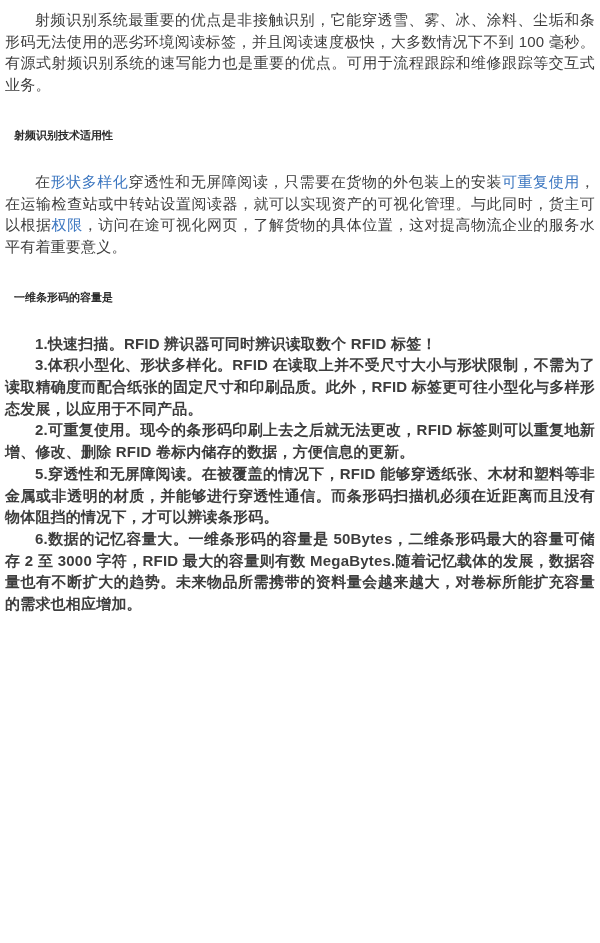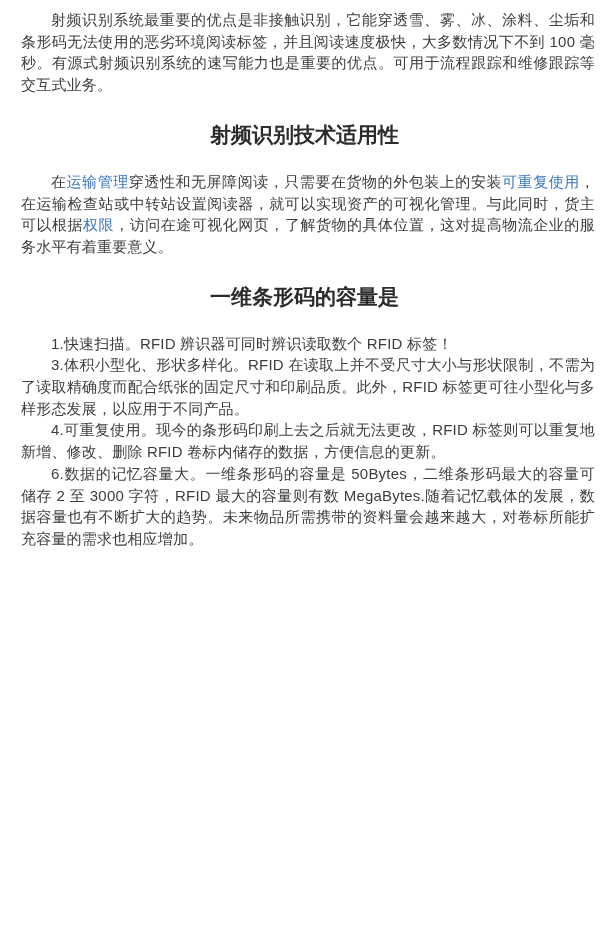--- a/index.html
+++ b/index.html
@@ -9,57 +9,57 @@
     overflow: hidden;
     font-family: "Liberation Sans", sans-serif;
     color: var(--text-color, #3d3d3d);
   }
   .page {
     box-sizing: border-box;
     width: 600px;
     padding: 9px 5px 0 5px;
   }
   .para {
-    margin: 0 0 27px 16px;
+    margin: 0 0 27px 0;
     font-size: 15px;
     line-height: 21.7px;
     text-align: justify;
     text-indent: 2em;
     letter-spacing: 0.2px;
   }
   .heading {
     margin: 0 0 24px 9px;
-    font-size: 21px;
+    font-size: 11px;
     line-height: 24px;
     font-weight: bold;
     color: var(--heading-color, #2b2b2b);
     text-indent: 0;
-    text-align: center;
   }
   .feature-list { margin: 0; }
-  .feature-list .para { margin-bottom: 0; }
+  .feature-list .para { margin-bottom: 0; font-weight: bold; }
   a.link {
     color: var(--link-color, #3b76c0);
     text-decoration: none;
     cursor: pointer;
   }
 </style>
 </head>
 <body style="--text-color: #3d3d3d; --heading-color: #2b2b2b; --link-color: #3b76c0; background: rgb(255, 255, 255);">
 
 <div class="page">
   <p class="para">射频识别系统最重要的优点是非接触识别，它能穿透雪、雾、冰、涂料、尘垢和条形码无法使用的恶劣环境阅读标签，并且阅读速度极快，大多数情况下不到 100 毫秒。有源式射频识别系统的速写能力也是重要的优点。可用于流程跟踪和维修跟踪等交互式业务。</p>
 
 
   <h2 class="heading">射频识别技术适用性</h2>
 
 
-  <p class="para"><span>在</span><a class="link" href="#">运输管理</a><span>穿透性和无屏障阅读，只需要在货物的外包装上的安装</span><a class="link" href="#">可重复使用</a><span>，在运输检查站或中转站设置阅读器，就可以实现资产的可视化管理。与此同时，货主可以根据</span><a class="link" href="#">权限</a><span>，访问在途可视化网页，了解货物的具体位置，这对提高物流企业的服务水平有着重要意义。</span></p>
+  <p class="para"><span>在</span><a class="link" href="#">形状多样化</a><span>穿透性和无屏障阅读，只需要在货物的外包装上的安装</span><a class="link" href="#">可重复使用</a><span>，在运输检查站或中转站设置阅读器，就可以实现资产的可视化管理。与此同时，货主可以根据</span><a class="link" href="#">权限</a><span>，访问在途可视化网页，了解货物的具体位置，这对提高物流企业的服务水平有着重要意义。</span></p>
 
   <h2 class="heading">一维条形码的容量是</h2>
 
   <div class="feature-list">
       <p class="para">1.快速扫描。RFID 辨识器可同时辨识读取数个 RFID 标签！</p>
       <p class="para">3.体积小型化、形状多样化。RFID 在读取上并不受尺寸大小与形状限制，不需为了读取精确度而配合纸张的固定尺寸和印刷品质。此外，RFID 标签更可往小型化与多样形态发展，以应用于不同产品。</p>
-      <p class="para">4.可重复使用。现今的条形码印刷上去之后就无法更改，RFID 标签则可以重复地新增、修改、删除 RFID 卷标内储存的数据，方便信息的更新。</p>
+      <p class="para">2.可重复使用。现今的条形码印刷上去之后就无法更改，RFID 标签则可以重复地新增、修改、删除 RFID 卷标内储存的数据，方便信息的更新。</p>
+      <p class="para">5.穿透性和无屏障阅读。在被覆盖的情况下，RFID 能够穿透纸张、木材和塑料等非金属或非透明的材质，并能够进行穿透性通信。而条形码扫描机必须在近距离而且没有物体阻挡的情况下，才可以辨读条形码。</p>
       <p class="para">6.数据的记忆容量大。一维条形码的容量是 50Bytes，二维条形码最大的容量可储存 2 至 3000 字符，RFID 最大的容量则有数 MegaBytes.随着记忆载体的发展，数据容量也有不断扩大的趋势。未来物品所需携带的资料量会越来越大，对卷标所能扩充容量的需求也相应增加。</p>
     </div>
 </div>
 
 </body></html>

